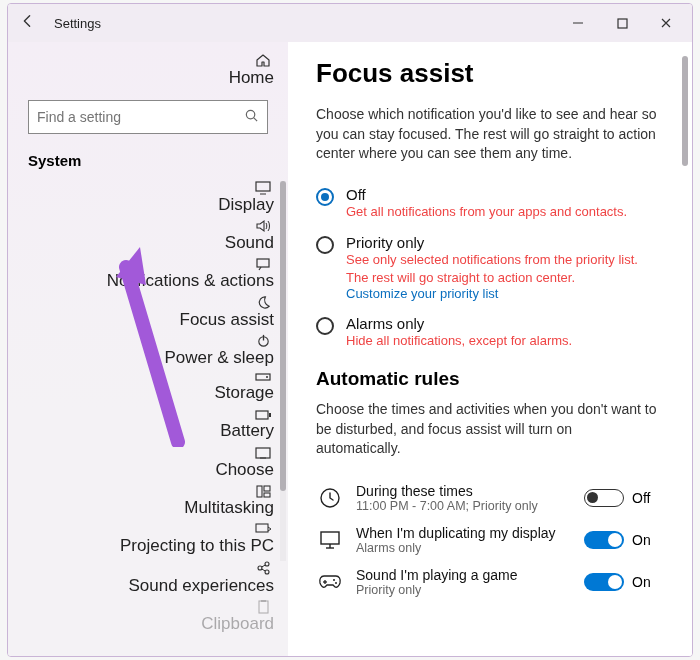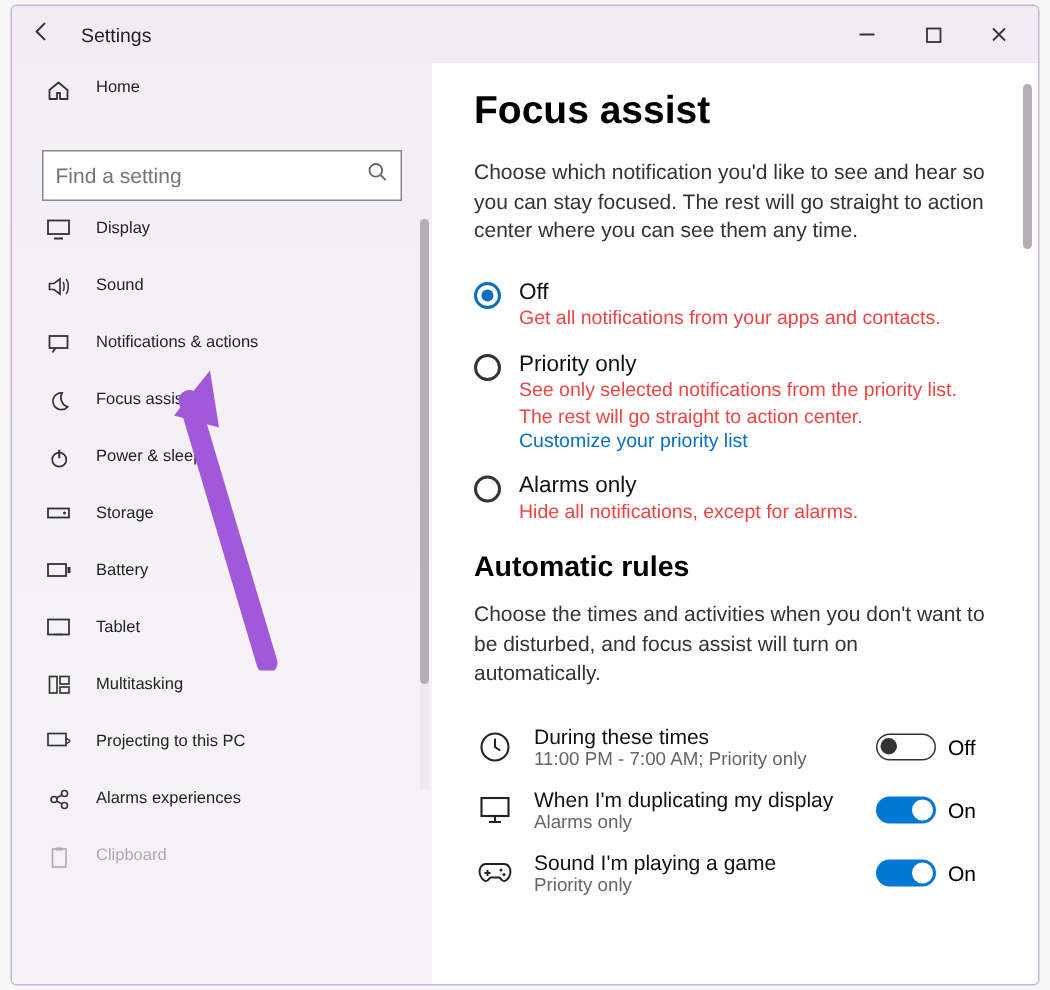--- a/index.html
+++ b/index.html
@@ -41,26 +41,27 @@
   }
 
   
   .sidebar {
     width: 280px;
     padding: 10px 0 0 0;
     position: relative;
     overflow:hidden;
   }
   .home-row, .side-item {
-    display:flex; align-items:flex-start;
+    display:flex; align-items:flex-end;
     height: 38px;
     padding: 0 14px 0 20px;
-    font-size: 11px;
+    font-size: 17px;
     color:#222;
     cursor:pointer;
+    flex-direction:column;
   }
   .home-row .icon, .side-item .icon {
     width: 22px; display:inline-flex; justify-content:center;
     color:#333;
   }
   .home-row .lbl, .side-item .lbl { margin-left: 14px; }
 
   .search {
     margin: 10px 20px 12px;
     height: 34px;
@@ -213,20 +214,21 @@
       <div class="search">
         <input type="text" placeholder="Find a setting" style="">
         <span class="sicon">
           <svg width="15" height="15" viewBox="0 0 16 16">
               <circle cx="7" cy="7" r="4.5" stroke="#666" stroke-width="1.3" fill="none"></circle>
               <line x1="10.5" y1="10.5" x2="14" y2="14" stroke="#666" stroke-width="1.3"></line>
             </svg>
         </span>
       </div>
 
+      <div class="cat-title">System</div>
 
       <div class="side-list">
         <div class="side-item">
           <span class="icon">
               <svg width="16" height="14" viewBox="0 0 16 14">
                 <rect x="1" y="1" width="14" height="9" stroke="#333" stroke-width="1.2" fill="none"></rect>
                 <line x1="5" y1="13" x2="11" y2="13" stroke="#333" stroke-width="1.2"></line>
               </svg>
             </span>
           <span class="lbl">Display</span>
@@ -284,21 +286,21 @@
             </span>
           <span class="lbl">Battery</span>
         </div>
         <div class="side-item">
           <span class="icon">
               <svg width="16" height="13" viewBox="0 0 16 13">
                 <rect x="1" y="1" width="14" height="10" stroke="#333" stroke-width="1.2" fill="none"></rect>
                 <line x1="5" y1="11" x2="11" y2="11" stroke="#333" stroke-width="1"></line>
               </svg>
             </span>
-          <span class="lbl">Tablet</span>
+          <span class="lbl">Choose</span>
         </div>
         <div class="side-item">
           <span class="icon">
               <svg width="15" height="13" viewBox="0 0 15 13">
                 <rect x="1" y="1" width="5" height="11" stroke="#333" stroke-width="1.1" fill="none"></rect>
                 <rect x="8" y="1" width="6" height="5" stroke="#333" stroke-width="1.1" fill="none"></rect>
                 <rect x="8" y="8" width="6" height="4" stroke="#333" stroke-width="1.1" fill="none"></rect>
               </svg>
             </span>
           <span class="lbl">Multitasking</span>
@@ -315,21 +317,21 @@
         <div class="side-item">
           <span class="icon">
               <svg width="15" height="15" viewBox="0 0 15 15">
                 <circle cx="4" cy="7" r="2" stroke="#333" stroke-width="1.1" fill="none"></circle>
                 <circle cx="11" cy="3" r="2" stroke="#333" stroke-width="1.1" fill="none"></circle>
                 <circle cx="11" cy="11" r="2" stroke="#333" stroke-width="1.1" fill="none"></circle>
                 <line x1="5.5" y1="6" x2="9.5" y2="4" stroke="#333" stroke-width="1"></line>
                 <line x1="5.5" y1="8" x2="9.5" y2="10" stroke="#333" stroke-width="1"></line>
               </svg>
             </span>
-          <span class="lbl">Alarms experiences</span>
+          <span class="lbl">Sound experiences</span>
         </div>
         <div class="side-item" style="opacity:.35">
           <span class="icon">
               <svg width="13" height="15" viewBox="0 0 13 15">
                 <rect x="2" y="2" width="9" height="12" stroke="#333" stroke-width="1.1" fill="none"></rect>
                 <rect x="4" y="1" width="5" height="2" fill="#333"></rect>
               </svg>
             </span>
           <span class="lbl">Clipboard</span>
         </div>

